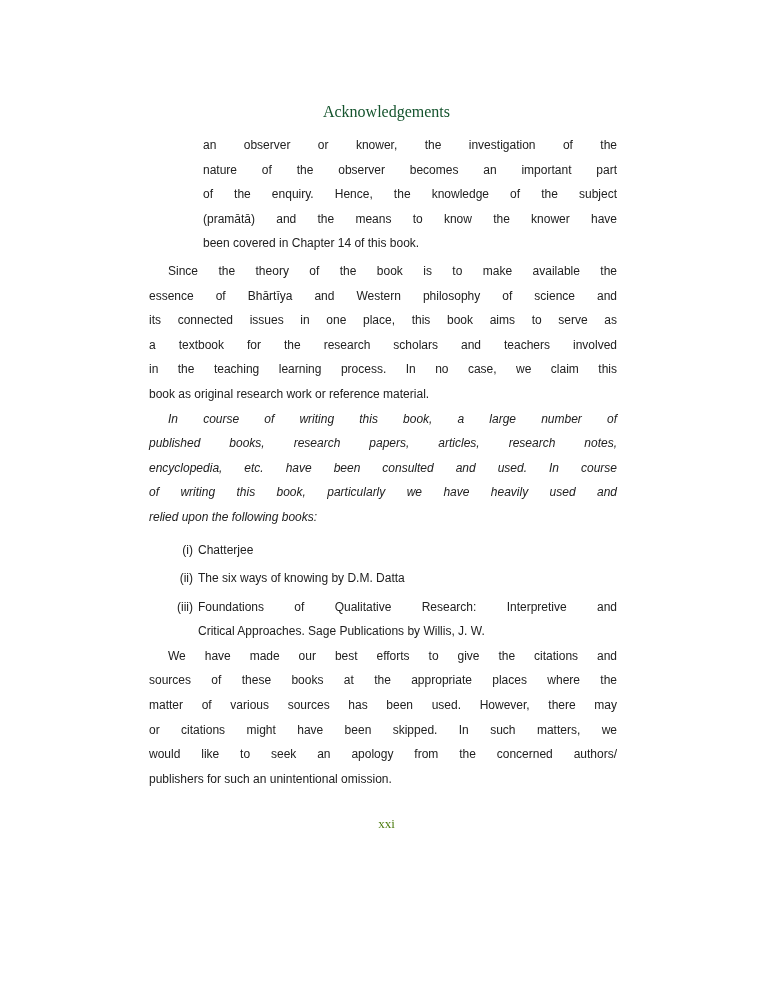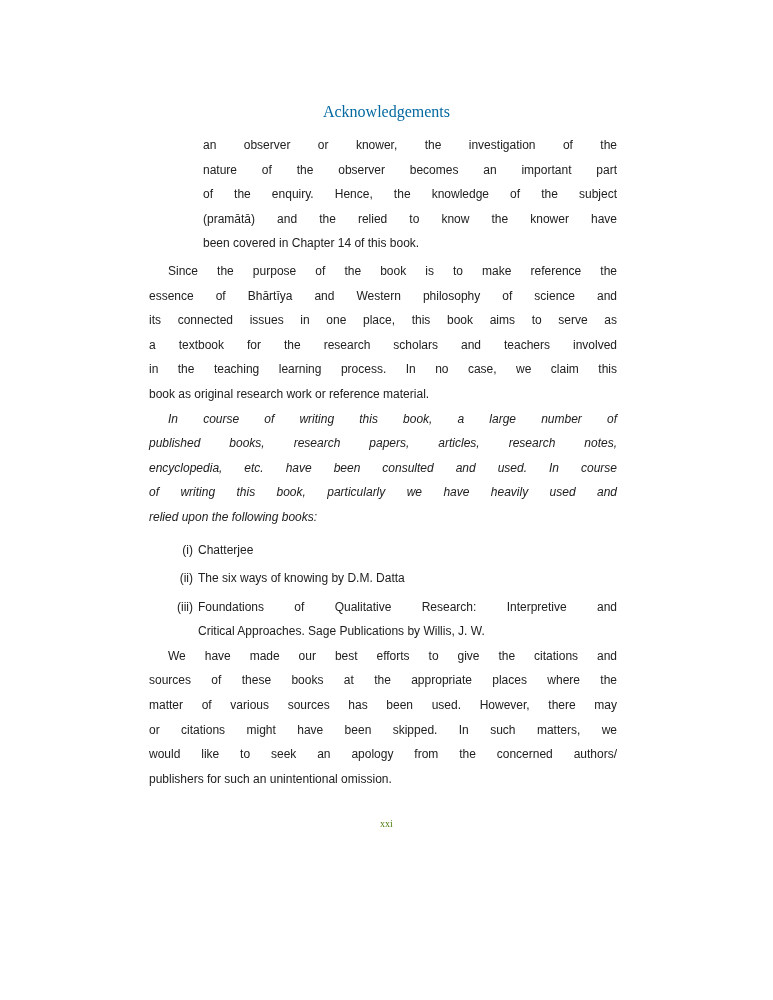--- a/index.html
+++ b/index.html
@@ -15,21 +15,21 @@
     position: relative;
     overflow: hidden;
   }
   .page-title {
     margin-top: 100px;
     height: 24px;
     line-height: 24px;
     text-align: center;
     font-family: "Liberation Serif", serif;
     font-size: 16px;
-    color: #0369a1;
+    color: #14532d;
   }
   .content {
     width: 468px;
     margin-left: 149px;
     font-family: "Liberation Sans", sans-serif;
     font-size: 12px;
     color: #212121;
   }
   .jline {
     line-height: 24.6px;
@@ -62,43 +62,43 @@
     margin-left: 5px;
     min-width: 0;
   }
   .para-apology { margin-top: 0; }
   .page-number {
     margin-top: 21px;
     height: 24px;
     line-height: 24px;
     text-align: center;
     font-family: "Liberation Serif", serif;
-    font-size: 10px;
+    font-size: 13px;
     color: #4d7c0f;
   }
 </style>
 </head>
 <body>
 
 <div class="page">
 
   <div class="page-title">Acknowledgements</div>
 
   <div class="content">
 
     <div class="para-opening lines">
         <div class="jline">an observer or knower, the investigation of the</div>
         <div class="jline">nature of the observer becomes an important part</div>
         <div class="jline">of the enquiry. Hence, the knowledge of the subject</div>
-        <div class="jline">(pramātā) and the relied to know the knower have</div>
+        <div class="jline">(pramātā) and the means to know the knower have</div>
         <div class="jline">been covered in Chapter 14 of this book.</div>
       </div>
 
     <div class="para-purpose lines indent-first">
-        <div class="jline">Since the purpose of the book is to make reference the</div>
+        <div class="jline">Since the theory of the book is to make available the</div>
         <div class="jline">essence of Bhārtīya and Western philosophy of science and</div>
         <div class="jline">its connected issues in one place, this book aims to serve as</div>
         <div class="jline">a textbook for the research scholars and teachers involved</div>
         <div class="jline">in the teaching learning process. In no case, we claim this</div>
         <div class="jline">book as original research work or reference material.</div>
       </div>
 
     <div class="para-sources lines indent-first">
         <div class="jline">In course of writing this book, a large number of</div>
         <div class="jline">published books, research papers, articles, research notes,</div>

